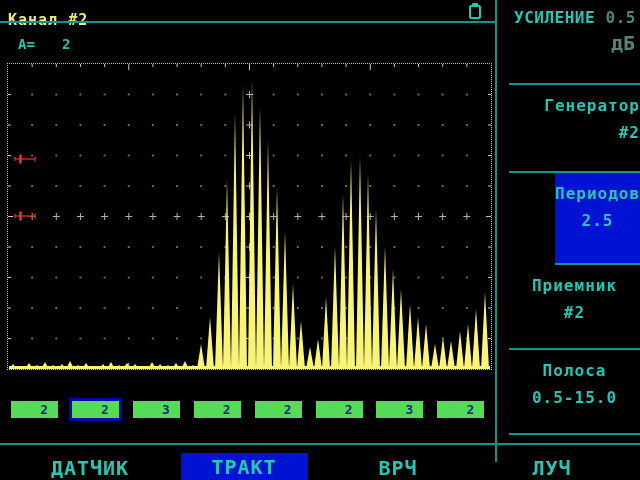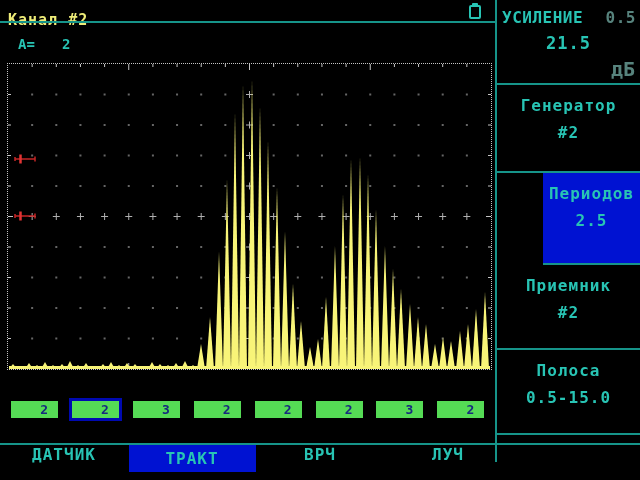--- a/index.html
+++ b/index.html
@@ -9,33 +9,33 @@
   .title-line{position:absolute;left:0;top:21px;width:495px;height:2px;background:var(--line);}
   .battery{position:absolute;left:469px;top:3px;width:13px;height:17px;}
   .battery .cap{position:absolute;left:3px;top:0;width:6px;height:3px;background:var(--teal);border-radius:1px;}
   .battery .bod{position:absolute;left:0;top:2px;width:12px;height:14px;border:2px solid var(--teal);border-radius:2px;box-sizing:border-box;}
   .ameas{position:absolute;left:18px;top:36px;font-size:14px;color:var(--teal);}
   .ameas .aval{position:absolute;left:44px;top:0;}
   .plot{position:absolute;left:7px;top:63px;width:483px;height:305px;border:1px dotted #c4c4c4;}
   .pbtn{position:absolute;top:401px;width:47px;height:17px;background:var(--green);color:var(--navy);
         font-size:13px;line-height:17px;text-align:right;padding-right:10px;box-sizing:border-box;}
   .pbtn.sel{box-shadow:0 0 0 3px var(--selborder);}
-  .sidebar{position:absolute;left:495px;top:0;width:145px;height:462px;border-left:2px solid var(--line);box-sizing:border-box;color:var(--teal);}
+  .sidebar{position:absolute;left:495px;top:0;width:145px;height:462px;border-left:2px solid var(--line);box-sizing:border-box;color:var(--teal);padding-left:12px;}
   .gain{position:relative;height:85px;border-bottom:2px solid var(--line);box-sizing:border-box;}
   .gainrow{display:flex;justify-content:space-between;padding:8px 4px 0 5px;font-size:16px;letter-spacing:0.5px;}
   .dim{color:var(--dimteal);}
   .gainval{text-align:center;font-size:17px;margin-top:6px;letter-spacing:1px;}
   .gainunit{text-align:right;padding-right:5px;margin-top:4px;font-size:20px;}
   .side-item{position:relative;border-bottom:2px solid var(--line);box-sizing:border-box;text-align:center;font-size:16px;letter-spacing:1px;}
   .side-item .l1{padding-top:11px;}
   .side-item .l2{padding-top:8px;}
   .side-item.sel{background:var(--blue);}
   .menubar{position:absolute;left:0;top:443px;width:640px;height:37px;border-top:2px solid var(--line);
            box-sizing:border-box;display:flex;color:var(--teal);}
-  .mcell{width:128px;height:100%;display:flex;align-items:flex-start;justify-content:center;font-size:16px;letter-spacing:1px;}
+  .mcell{width:128px;height:100%;display:flex;align-items:flex-end;justify-content:center;font-size:20px;letter-spacing:1px;padding-left:26px;}
   .mhl{width:127px;height:27px;display:flex;align-items:center;justify-content:center;background:var(--blue);}
 </style>
 </head>
 <body>
 
 <div class="screen">
   <span class="title">Канал #2</span>
   <div class="battery">
     <div class="cap"></div>
     <div class="bod"></div>
@@ -389,25 +389,24 @@
       <div class="pbtn" style="left: 376.4px;">3</div>
       <div class="pbtn" style="left: 437.3px;">2</div>
     </div>
 
   <aside class="sidebar">
     <section class="gain">
       <div class="gainrow">
         <span>УСИЛЕНИЕ</span>
         <span class="dim">0.5</span>
       </div>
-      <div class="gainval">21.5</div>
       <div class="gainunit dim">дБ</div>
     </section>
     <div id="sidebar-items">
-        <section class="side-item" style="height: 88px;">
+        <section class="side-item" style="height: 88px; text-align: right;">
           <div class="l1">Генератор</div>
           <div class="l2">#2</div>
         </section>
         <section class="side-item sel" style="height: 92px; margin-left: 46px;">
           <div class="l1">Периодов</div>
           <div class="l2">2.5</div>
         </section>
         <section class="side-item" style="height: 85px;">
           <div class="l1">Приемник</div>
           <div class="l2">#2</div>

